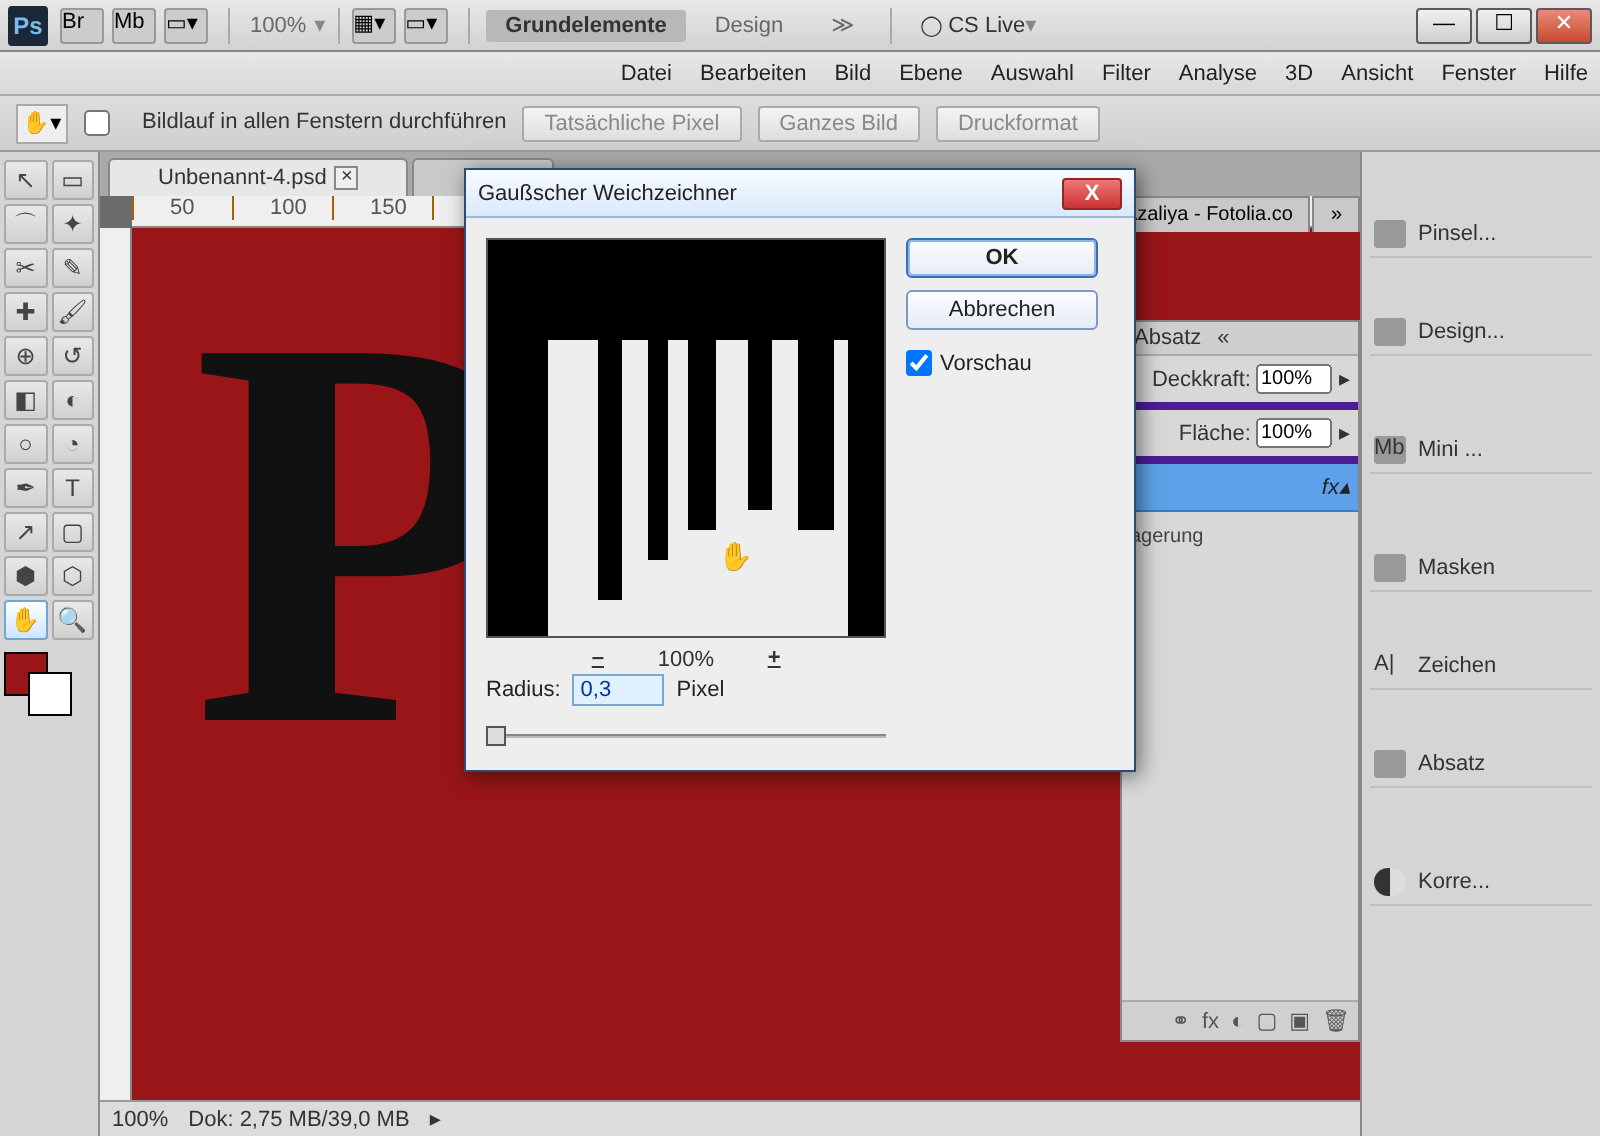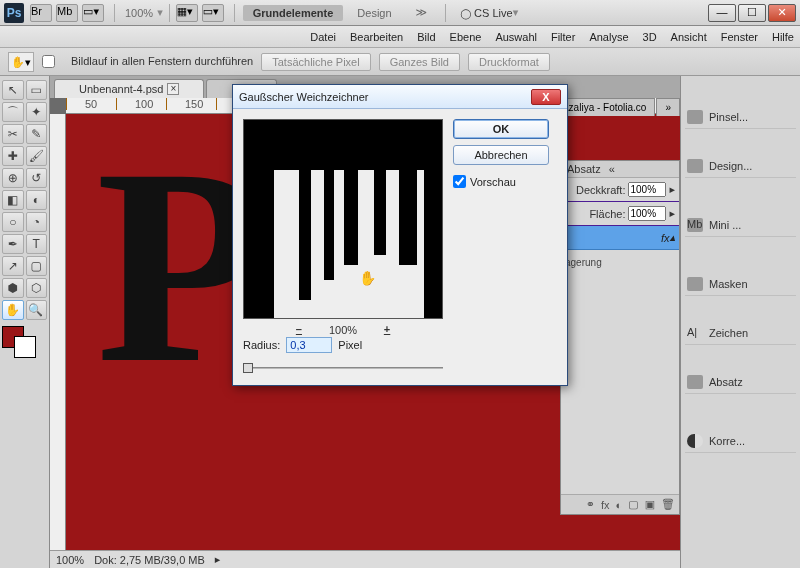--- a/index.html
+++ b/index.html
@@ -40,21 +40,21 @@
 .ruler-h{ position:absolute; top:22px; left:16px; right:0; height:16px; background:#efefef; border-bottom:1px solid #888; font-size:8px; color:#555;}
 .ruler-v{ position:absolute; top:38px; left:0; width:16px; bottom:18px; background:#efefef; border-right:1px solid #888;}
 .canvas{ position:absolute; top:38px; left:16px; right:0; bottom:18px; background:#9a1517; overflow:hidden;}
 .canvas .letter{ position:absolute; left:30px; top:40px; font-family:"Times New Roman",serif; font-weight:900; font-size:280px; color:#111; line-height:0.8; }
 .status{ position:absolute; bottom:0; left:0; right:0; height:18px; background:#dcdcdc; border-top:1px solid #999; display:flex; align-items:center; padding:0 6px; gap:10px; font-size:10px; color:#333;}
 .rpanel { width:120px; background:#d5d5d5; border-left:1px solid #8a8a8a; padding:4px;}
 .rpanel .ritem{ display:flex; align-items:center; gap:6px; padding:4px 2px; color:#333; border-bottom:1px solid #c0c0c0;margin-top:26px;}
 .rpanel .ritem.active{ background:linear-gradient(#f2f2f2,#d6d6d6); border:1px solid #aaa; border-radius:2px;}
 .rpanel .rico{ width:16px; height:14px; background:#999; border-radius:2px;}
 .layerspnl { position:absolute; top:160px; right:120px; width:120px; background:#d8d8d8; border:1px solid #888; }
-.layerspnl .lpr{ padding:4px; display:flex; justify-content:flex-end; gap:3px; align-items:center; font-size:10px; color:#333; border-bottom:1px solid #4c1d95;}
+.layerspnl .lpr{ padding:4px; display:flex; justify-content:flex-end; gap:3px; align-items:center; font-size:10px; color:#333; border-bottom:4px solid #4c1d95;}
 .layerspnl .lpr input{ width:38px; font-size:10px;}
 .layerspnl .lrow{ height:24px; background:#5da2e8; border-bottom:1px solid #3b7dc0; display:flex; align-items:center; justify-content:flex-end; padding:0 4px; color:#222; font-size:10px; font-style:italic;}
 .layerspnl .lrow2{ height:24px; display:flex; align-items:center; padding:0 4px; color:#444; font-size:10px;}
 .layerspnl .lhead{ background:#cfcfcf; padding:2px 6px; font-size:10px; color:#333; display:flex; gap:8px; border-bottom:1px solid #aaa;}
 .layerspnl .lfoot{ height:20px; background:#d0d0d0; border-top:1px solid #aaa; display:flex; justify-content:flex-end; gap:6px; align-items:center; padding:0 4px; font-size:10px; color:#555;}
 
 
 .dialog { position:absolute; left:232px; top:84px; width:336px; background:#eee; border:1px solid #2a4a7a; box-shadow:2px 2px 10px rgba(0,0,0,0.5);}
 .dialog .dtitle{ height:24px; background:linear-gradient(#f7fbff,#d9e9fb); display:flex; align-items:center; padding:0 6px; color:#222; border-bottom:1px solid #9cb7da;}
 .dialog .dtitle .spacer{flex:1;}

